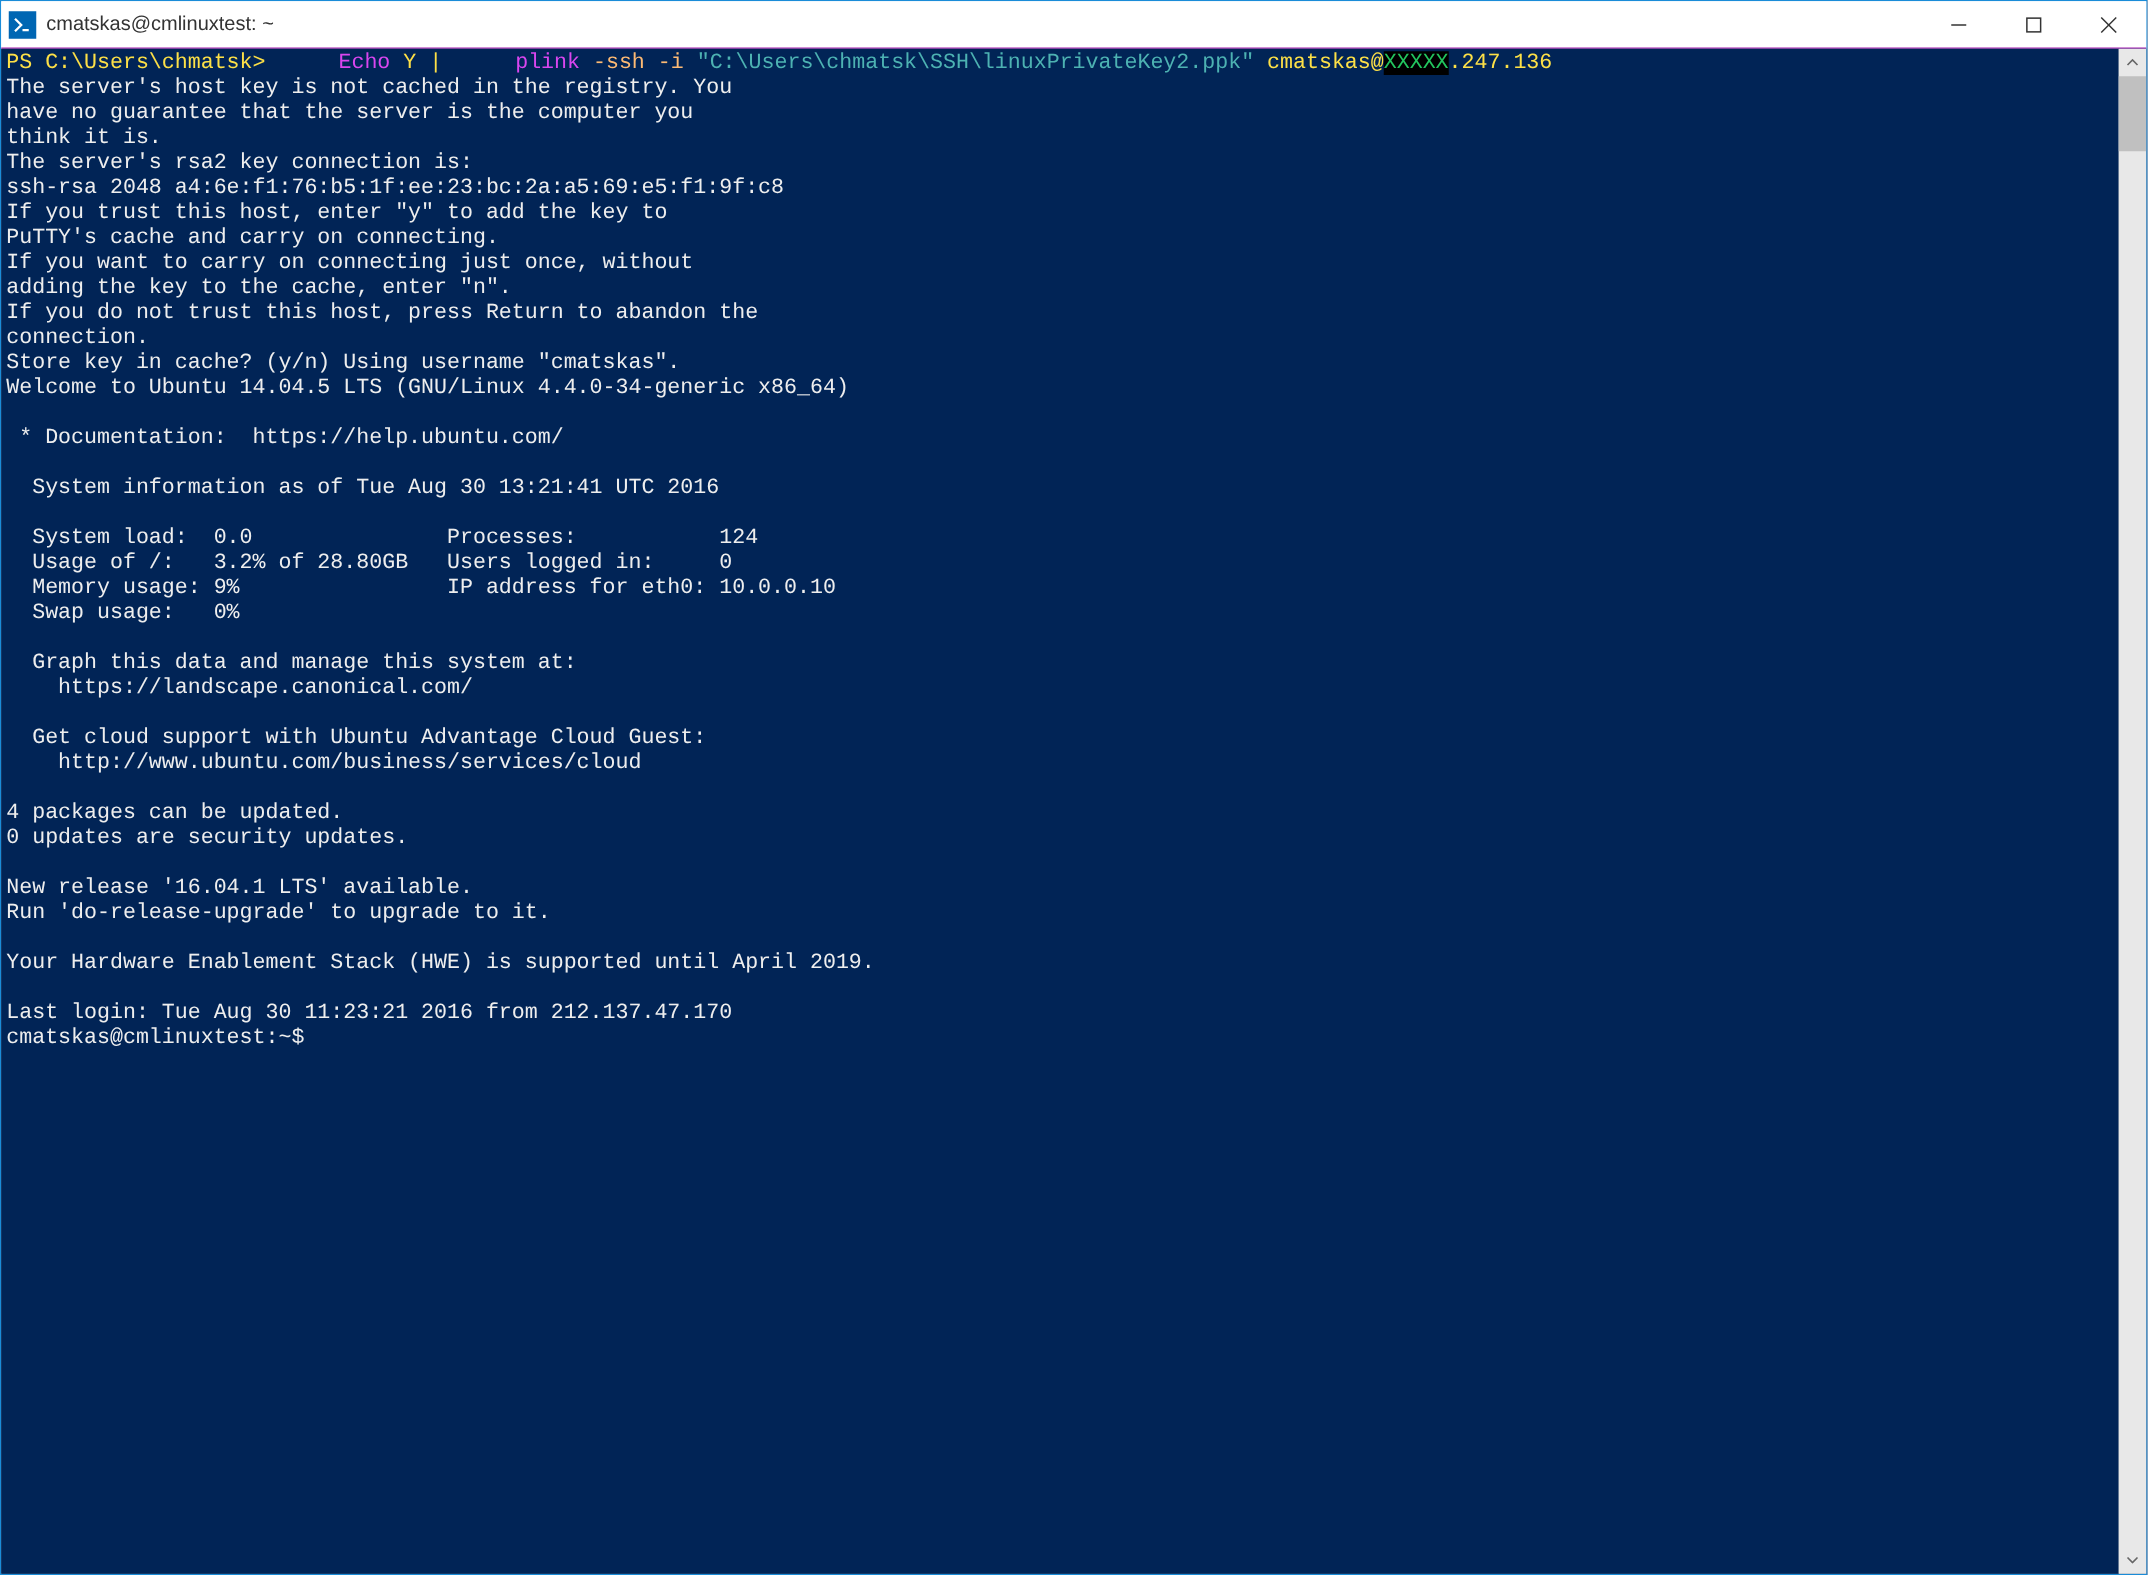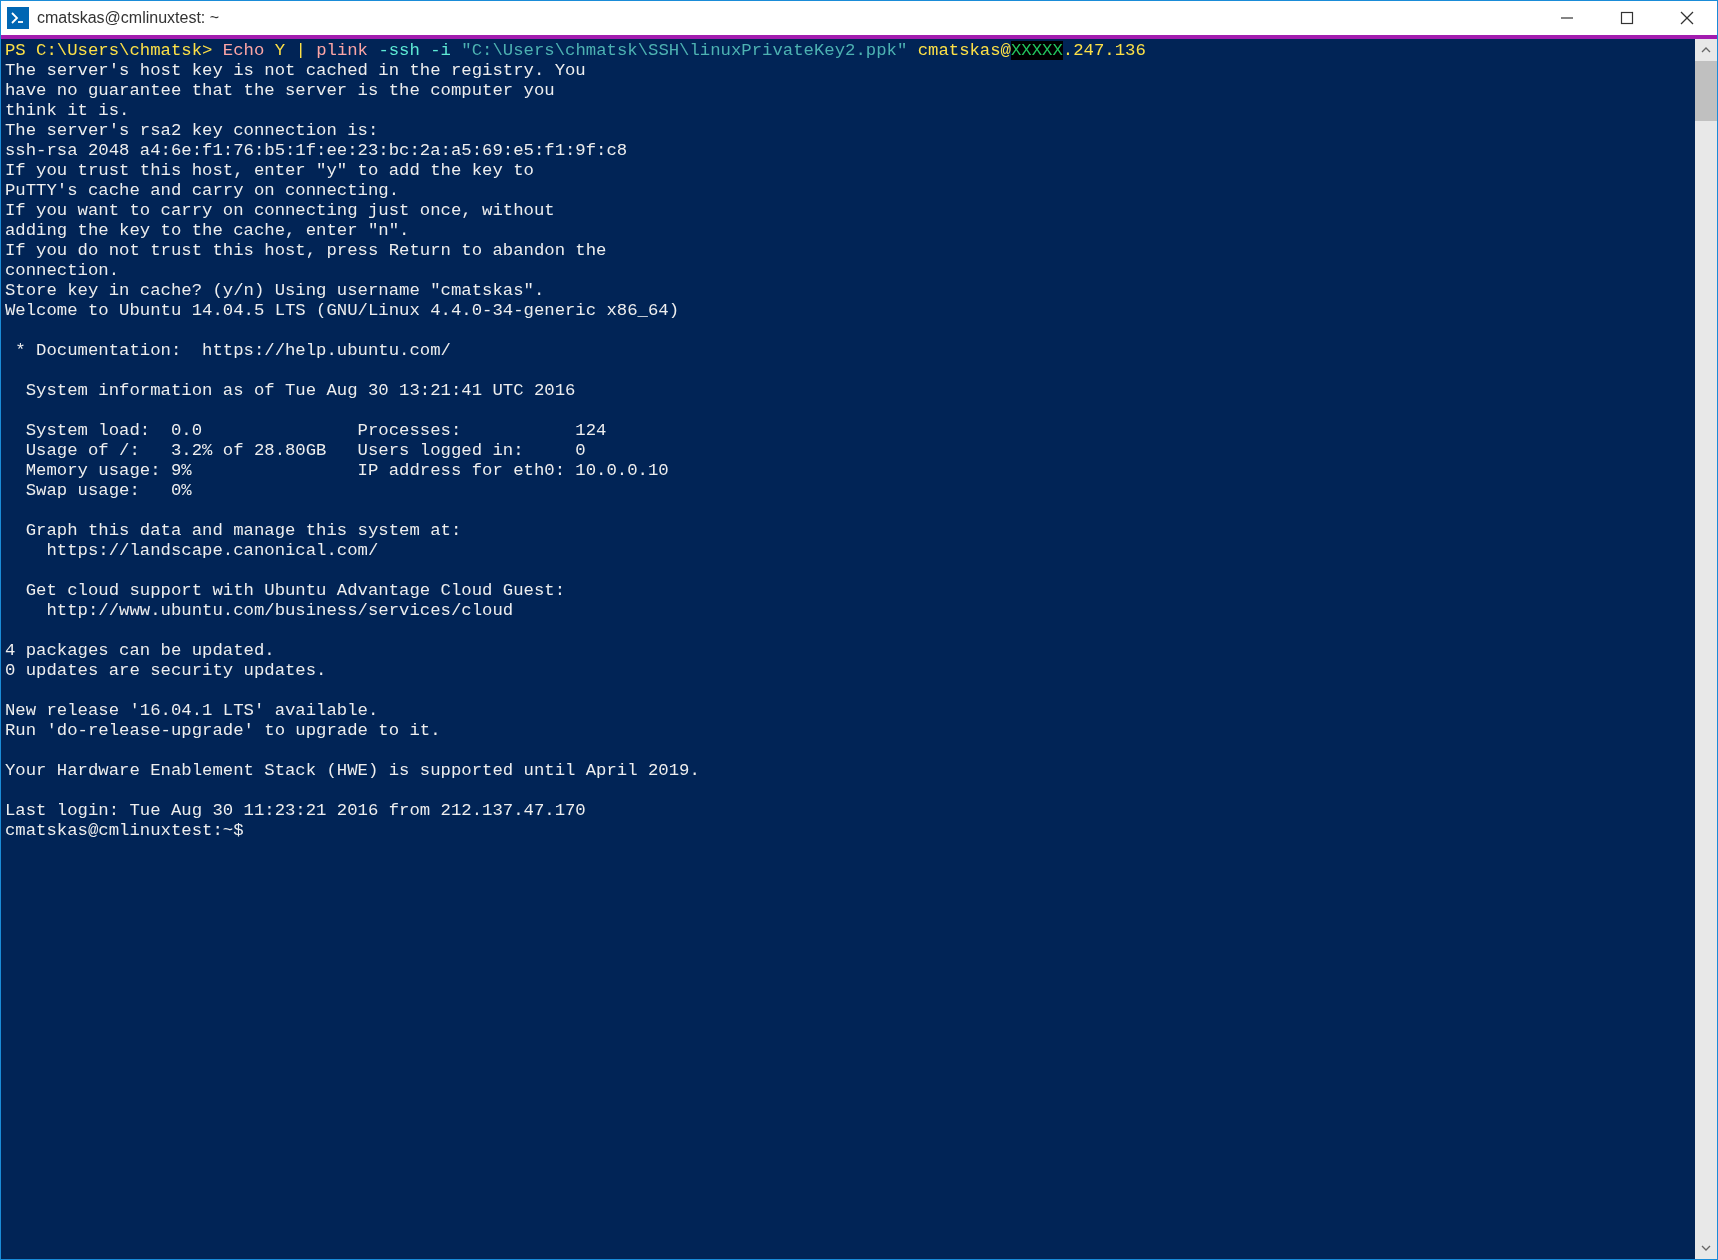--- a/index.html
+++ b/index.html
@@ -17,21 +17,21 @@
     display: flex;
     flex-direction: column;
     background: #fff;
   }
   .titlebar {
     height: 38px;
     background: #fff;
     display: flex;
     align-items: center;
     padding-left: 6px;
-    border-bottom: 4px solid #a21caf;
+    border-bottom: 1px solid #a21caf;
     flex-shrink: 0;
   }
   .titlebar-icon {
     width: 22px;
     height: 22px;
     background: #0066b3;
     display: flex;
     align-items: center;
     justify-content: center;
     margin-right: 8px;
@@ -93,22 +93,22 @@
     background: #e8e8e8;
     position: relative;
   }
   .scroll-thumb {
     position: absolute;
     top: 0;
     width: 100%;
     height: 60px;
     background: #c0c0c0;
   }
-  .c-yellow { color: #fca5a5; }
-  .c-gray   { color: #5eead4; }
+  .c-yellow { color: #d946ef; margin-left: 48px; }
+  .c-gray   { color: #fdba74; }
   .c-teal   { color: #4db2b2; }
   .c-white  { color: #fde047; }
   .redact   { background: #000; color: #22c55e; }
 </style>
 </head>
 <body>
 
 <div class="window">
 
   <div class="titlebar">

